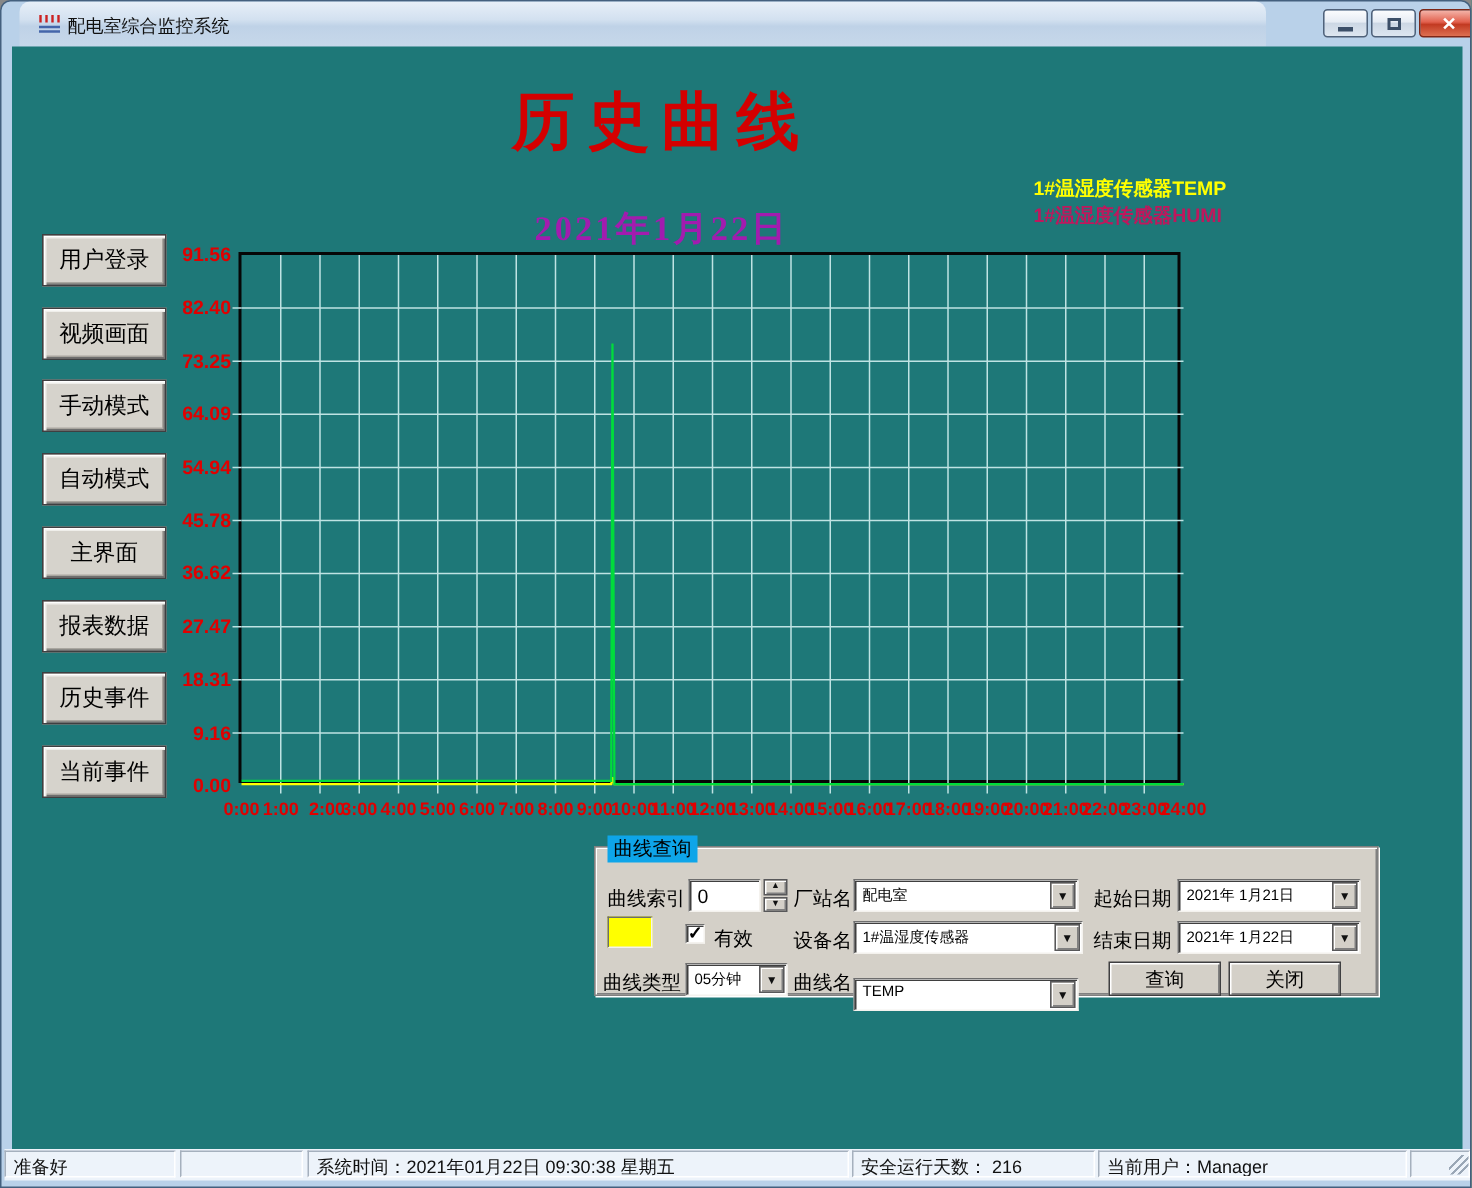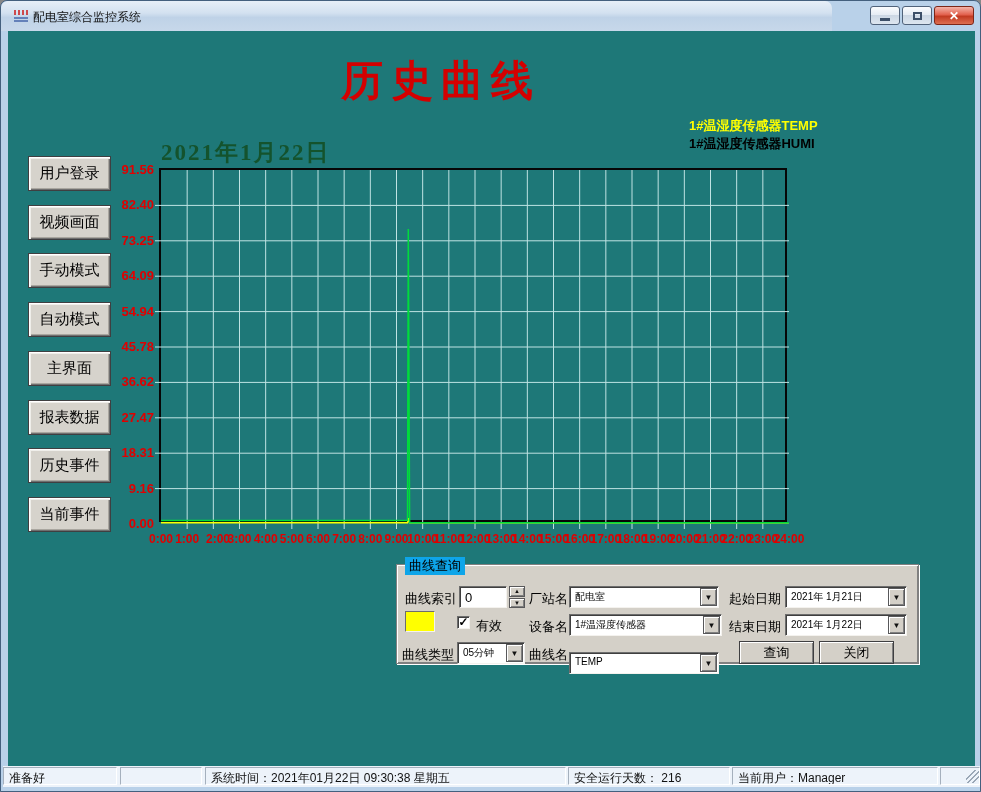--- a/index.html
+++ b/index.html
@@ -9,21 +9,21 @@
   .frame {
     position:relative; width:981px; height:792px;
     background:#b9d1e9;
     border:1px solid #44607e;
     border-radius:7px 7px 0 0;
     overflow:hidden;
   }
 
   
   .titlebar {
-    position:absolute; left:0; top:0; width:831px; height:30px;
+    position:absolute; left:12px; top:0; width:831px; height:30px;
     background:linear-gradient(#e7eff8 0%, #d3e1f0 40%, #bfd2e7 55%, #c7d8ea 100%);
     border-radius:7px 7px 0 0;
   }
   .app-icon { position:absolute; left:12px; top:7px; width:16px; height:16px; }
   .app-title {
     position:absolute; left:32px; top:8px;
     font-size:12px; color:#111;
   }
   .wbtn {
     position:absolute; top:5px; height:19px;
@@ -50,24 +50,24 @@
 
   .page-title {
     position:absolute; left:160px; top:52px; width:560px;
     text-align:center;
     font-family:"Liberation Serif", serif;
     font-size:42px; font-weight:bold; letter-spacing:8px;
     color:#d40000;
   }
   .page-date {
     position:absolute; left:160px; top:136px; width:560px;
-    text-align:left;
+    text-align:center;
     font-family:"Liberation Serif", serif;
     font-size:23px; font-weight:bold; letter-spacing:2px;
-    color:#14532d;
+    color:#a21caf;
   }
 
   .legend { position:absolute; left:688px; top:116px; }
   .legend-item {
     font-size:13px; font-weight:bold; line-height:18px;
     white-space:nowrap;
   }
 
   
   .side-btn {
@@ -202,21 +202,21 @@
       </div>
   </div>
 
   <div class="client"></div>
 
   <div class="page-title">历史曲线</div>
   <div class="page-date">2021年1月22日</div>
 
   <div class="legend">
     <div class="legend-item" style="color: rgb(255, 255, 0);">1#温湿度传感器TEMP</div>
-    <div class="legend-item" style="color: #000000;">1#温湿度传感器HUMI</div>
+    <div class="legend-item" style="color: #be185d;">1#温湿度传感器HUMI</div>
   </div>
 
   <div class="side-btn" style="top:155px">用户登录</div>
   <div class="side-btn" style="top:204px">视频画面</div>
   <div class="side-btn" style="top:252px">手动模式</div>
   <div class="side-btn" style="top:301px">自动模式</div>
   <div class="side-btn" style="top:350px">主界面</div>
   <div class="side-btn" style="top:399px">报表数据</div>
   <div class="side-btn" style="top:447px">历史事件</div>
   <div class="side-btn" style="top:496px">当前事件</div>

